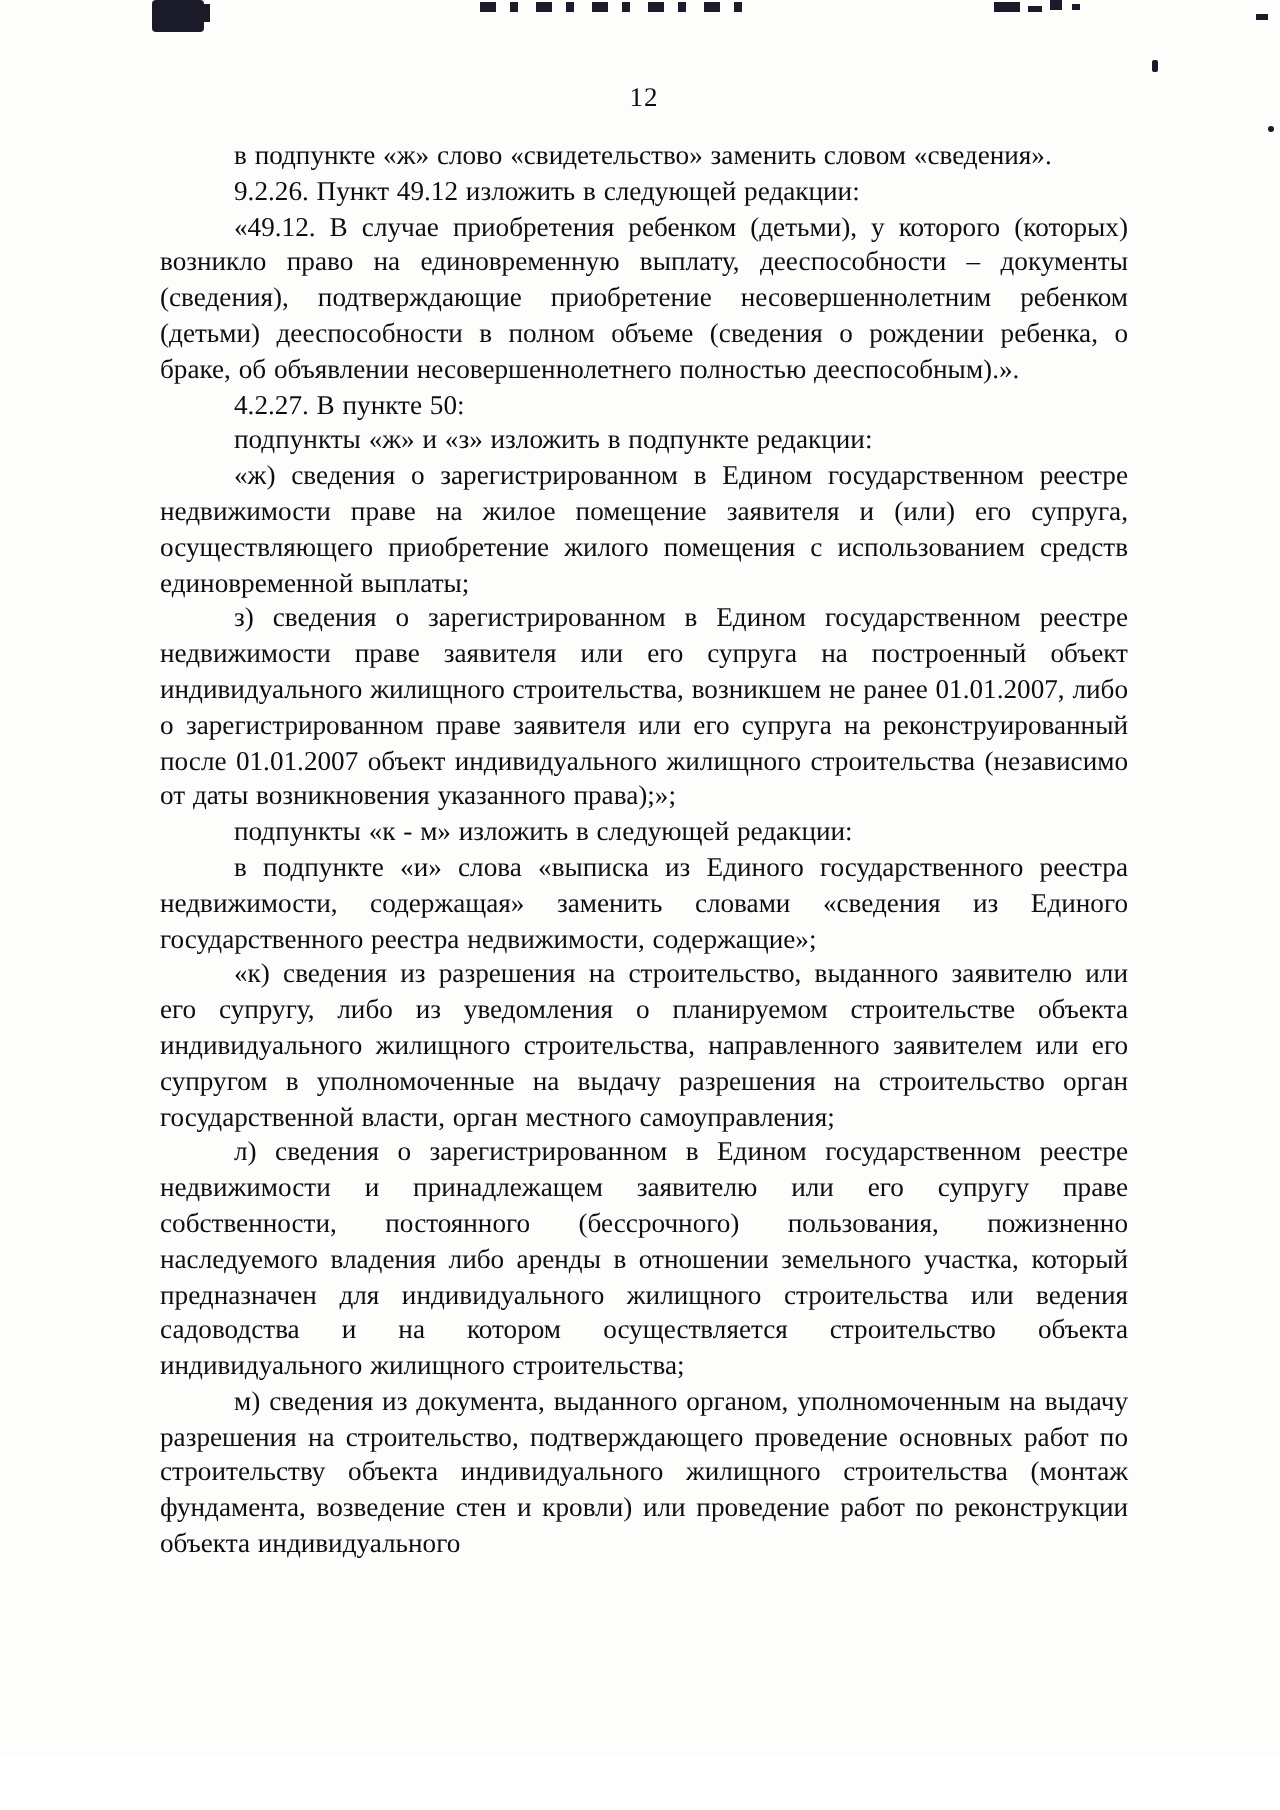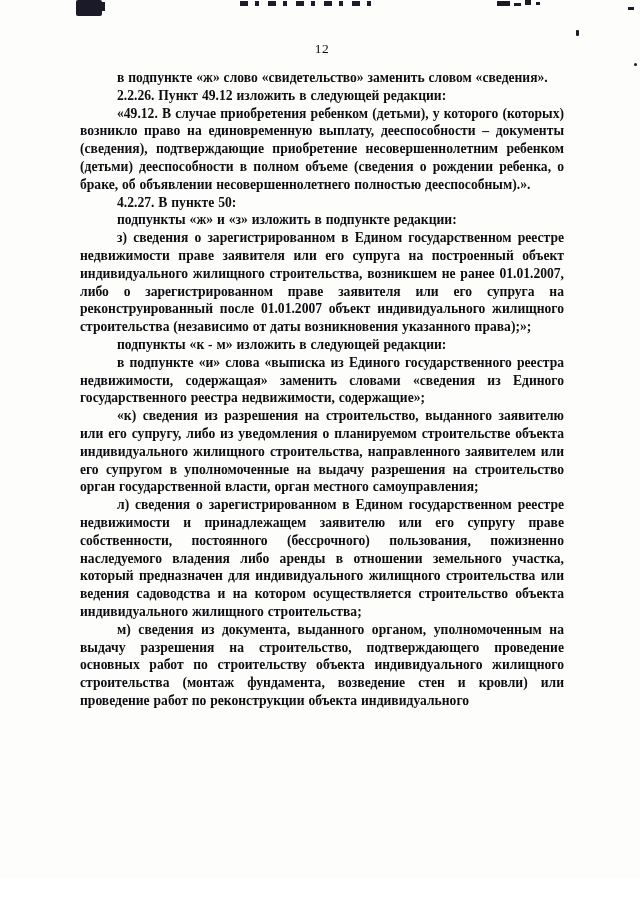--- a/index.html
+++ b/index.html
@@ -32,21 +32,20 @@
     width: 484px;
     font-size: 13.6px;
     line-height: 17.8px;
     text-align: justify;
   }
   .content p {
     margin: 0;
     padding: 0;
     text-indent: 37px;
     word-spacing: 0.5px;
-    font-weight: bold;
   }
   
   .art {
     position: absolute;
     background: #1a1a28;
   }
   .noise-strip {
     position: absolute;
     background: repeating-linear-gradient(90deg,
       #1c1c2a 0px, #1c1c2a 8px,
@@ -75,24 +74,25 @@
   <div class="art" style="left:525px; top:0; width:6px; height:5px;"></div>
   <div class="art" style="left:536px; top:2px; width:4px; height:3px;"></div>
   <div class="art" style="left:628px; top:7px; width:6px; height:3px;"></div>
   <div class="art" style="left:576px; top:30px; width:3px; height:6px; border-radius:1px;"></div>
   <div class="art" style="left:634px; top:63px; width:3px; height:3px; border-radius:50%;"></div>
 
   <div class="page-number">12</div>
 
   <div class="content">
     <p>в подпункте «ж» слово «свидетельство» заменить словом «сведения».</p>
-    <p>2.2.26. Пункт 49.12 изложить в следующей редакции:</p>
+    <p>9.2.26. Пункт 49.12 изложить в следующей редакции:</p>
     <p>«49.12. В случае приобретения ребенком (детьми), у которого (которых) возникло право на единовременную выплату, дееспособности – документы (сведения), подтверждающие приобретение несовершеннолетним ребенком (детьми) дееспособности в полном объеме (сведения о рождении ребенка, о браке, об объявлении несовершеннолетнего полностью дееспособным).».</p>
     <p>4.2.27. В пункте 50:</p>
     <p>подпункты «ж» и «з» изложить в подпункте редакции:</p>
+    <p>«ж) сведения о зарегистрированном в Едином государственном реестре недвижимости праве на жилое помещение заявителя и (или) его супруга, осуществляющего приобретение жилого помещения с использованием средств единовременной выплаты;</p>
     <p>з) сведения о зарегистрированном в Едином государственном реестре недвижимости праве заявителя или его супруга на построенный объект индивидуального жилищного строительства, возникшем не ранее 01.01.2007, либо о зарегистрированном праве заявителя или его супруга на реконструированный после 01.01.2007 объект индивидуального жилищного строительства (независимо от даты возникновения указанного права);»;</p>
     <p>подпункты «к - м» изложить в следующей редакции:</p>
     <p>в подпункте «и» слова «выписка из Единого государственного реестра недвижимости, содержащая» заменить словами «сведения из Единого государственного реестра недвижимости, содержащие»;</p>
     <p>«к) сведения из разрешения на строительство, выданного заявителю или его супругу, либо из уведомления о планируемом строительстве объекта индивидуального жилищного строительства, направленного заявителем или его супругом в уполномоченные на выдачу разрешения на строительство орган государственной власти, орган местного самоуправления;</p>
     <p>л) сведения о зарегистрированном в Едином государственном реестре недвижимости и принадлежащем заявителю или его супругу праве собственности, постоянного (бессрочного) пользования, пожизненно наследуемого владения либо аренды в отношении земельного участка, который предназначен для индивидуального жилищного строительства или ведения садоводства и на котором осуществляется строительство объекта индивидуального жилищного строительства;</p>
     <p>м) сведения из документа, выданного органом, уполномоченным на выдачу разрешения на строительство, подтверждающего проведение основных работ по строительству объекта индивидуального жилищного строительства (монтаж фундамента, возведение стен и кровли) или проведение работ по реконструкции объекта индивидуального</p>
   </div>
 
   <div class="noise-strip bottom" style="left:78px; top:893px; width:520px; height:3px;"></div>
   <div class="art" style="left:601px; top:892px; width:17px; height:4px;"></div>

